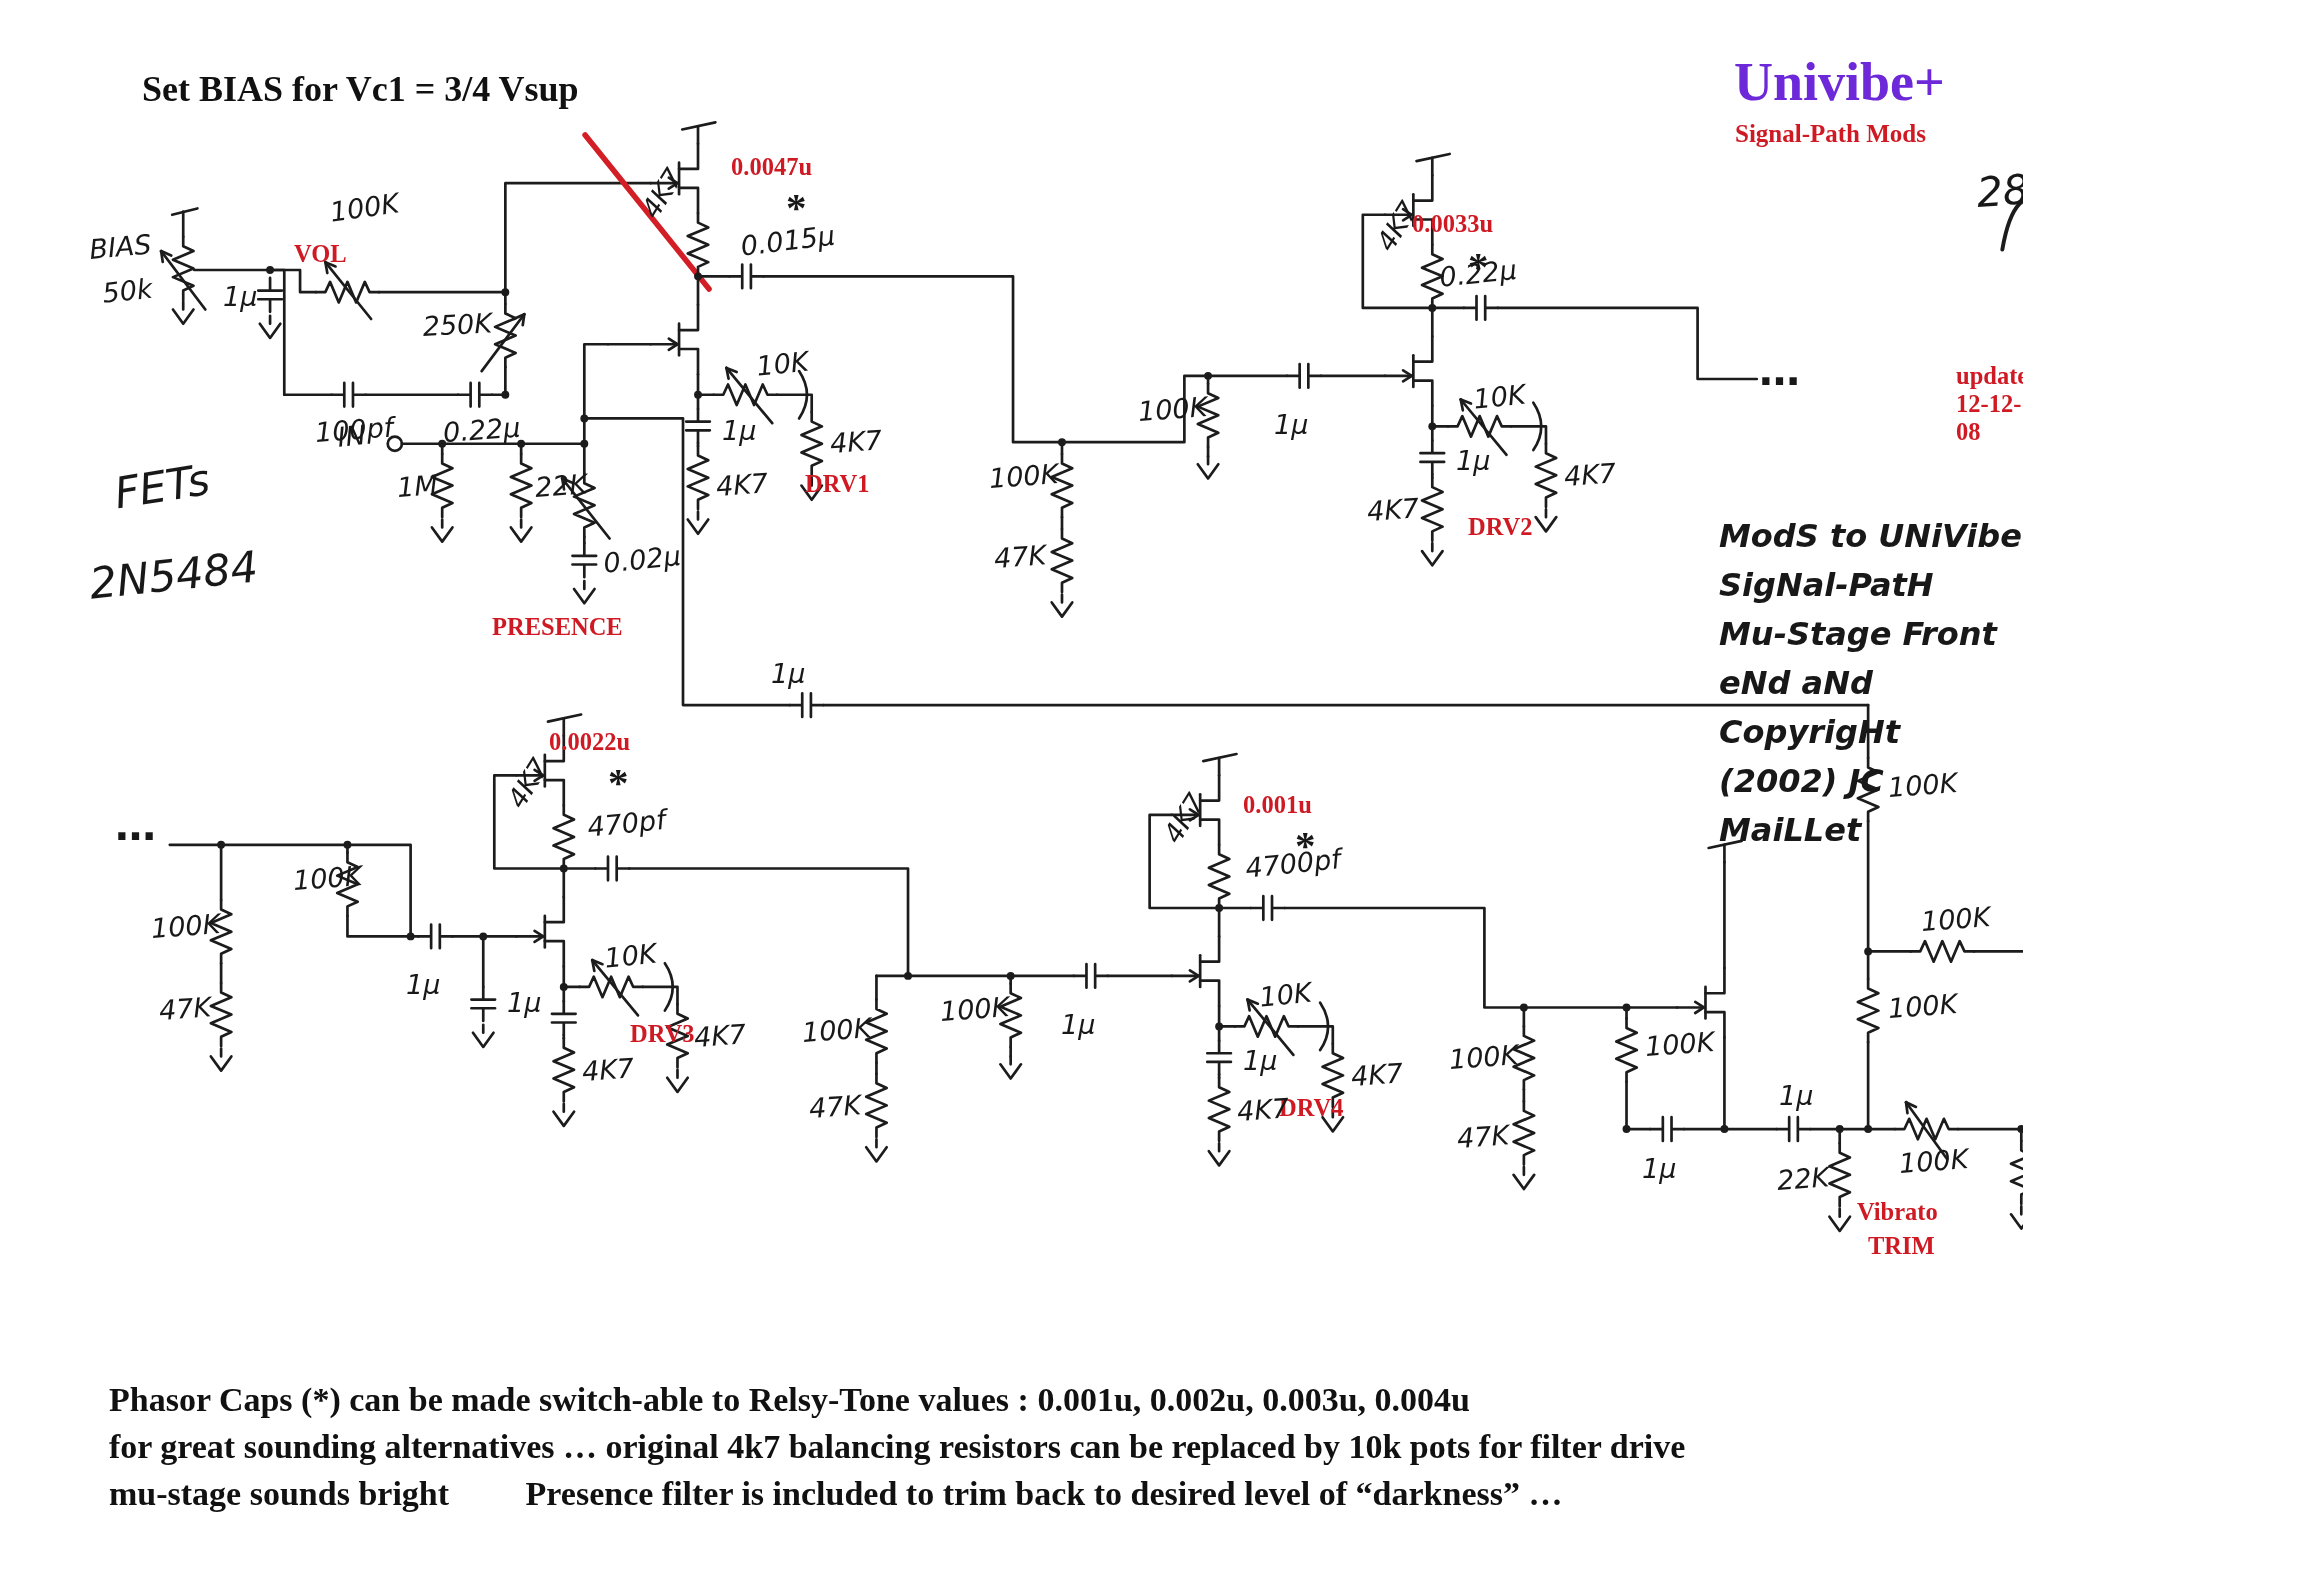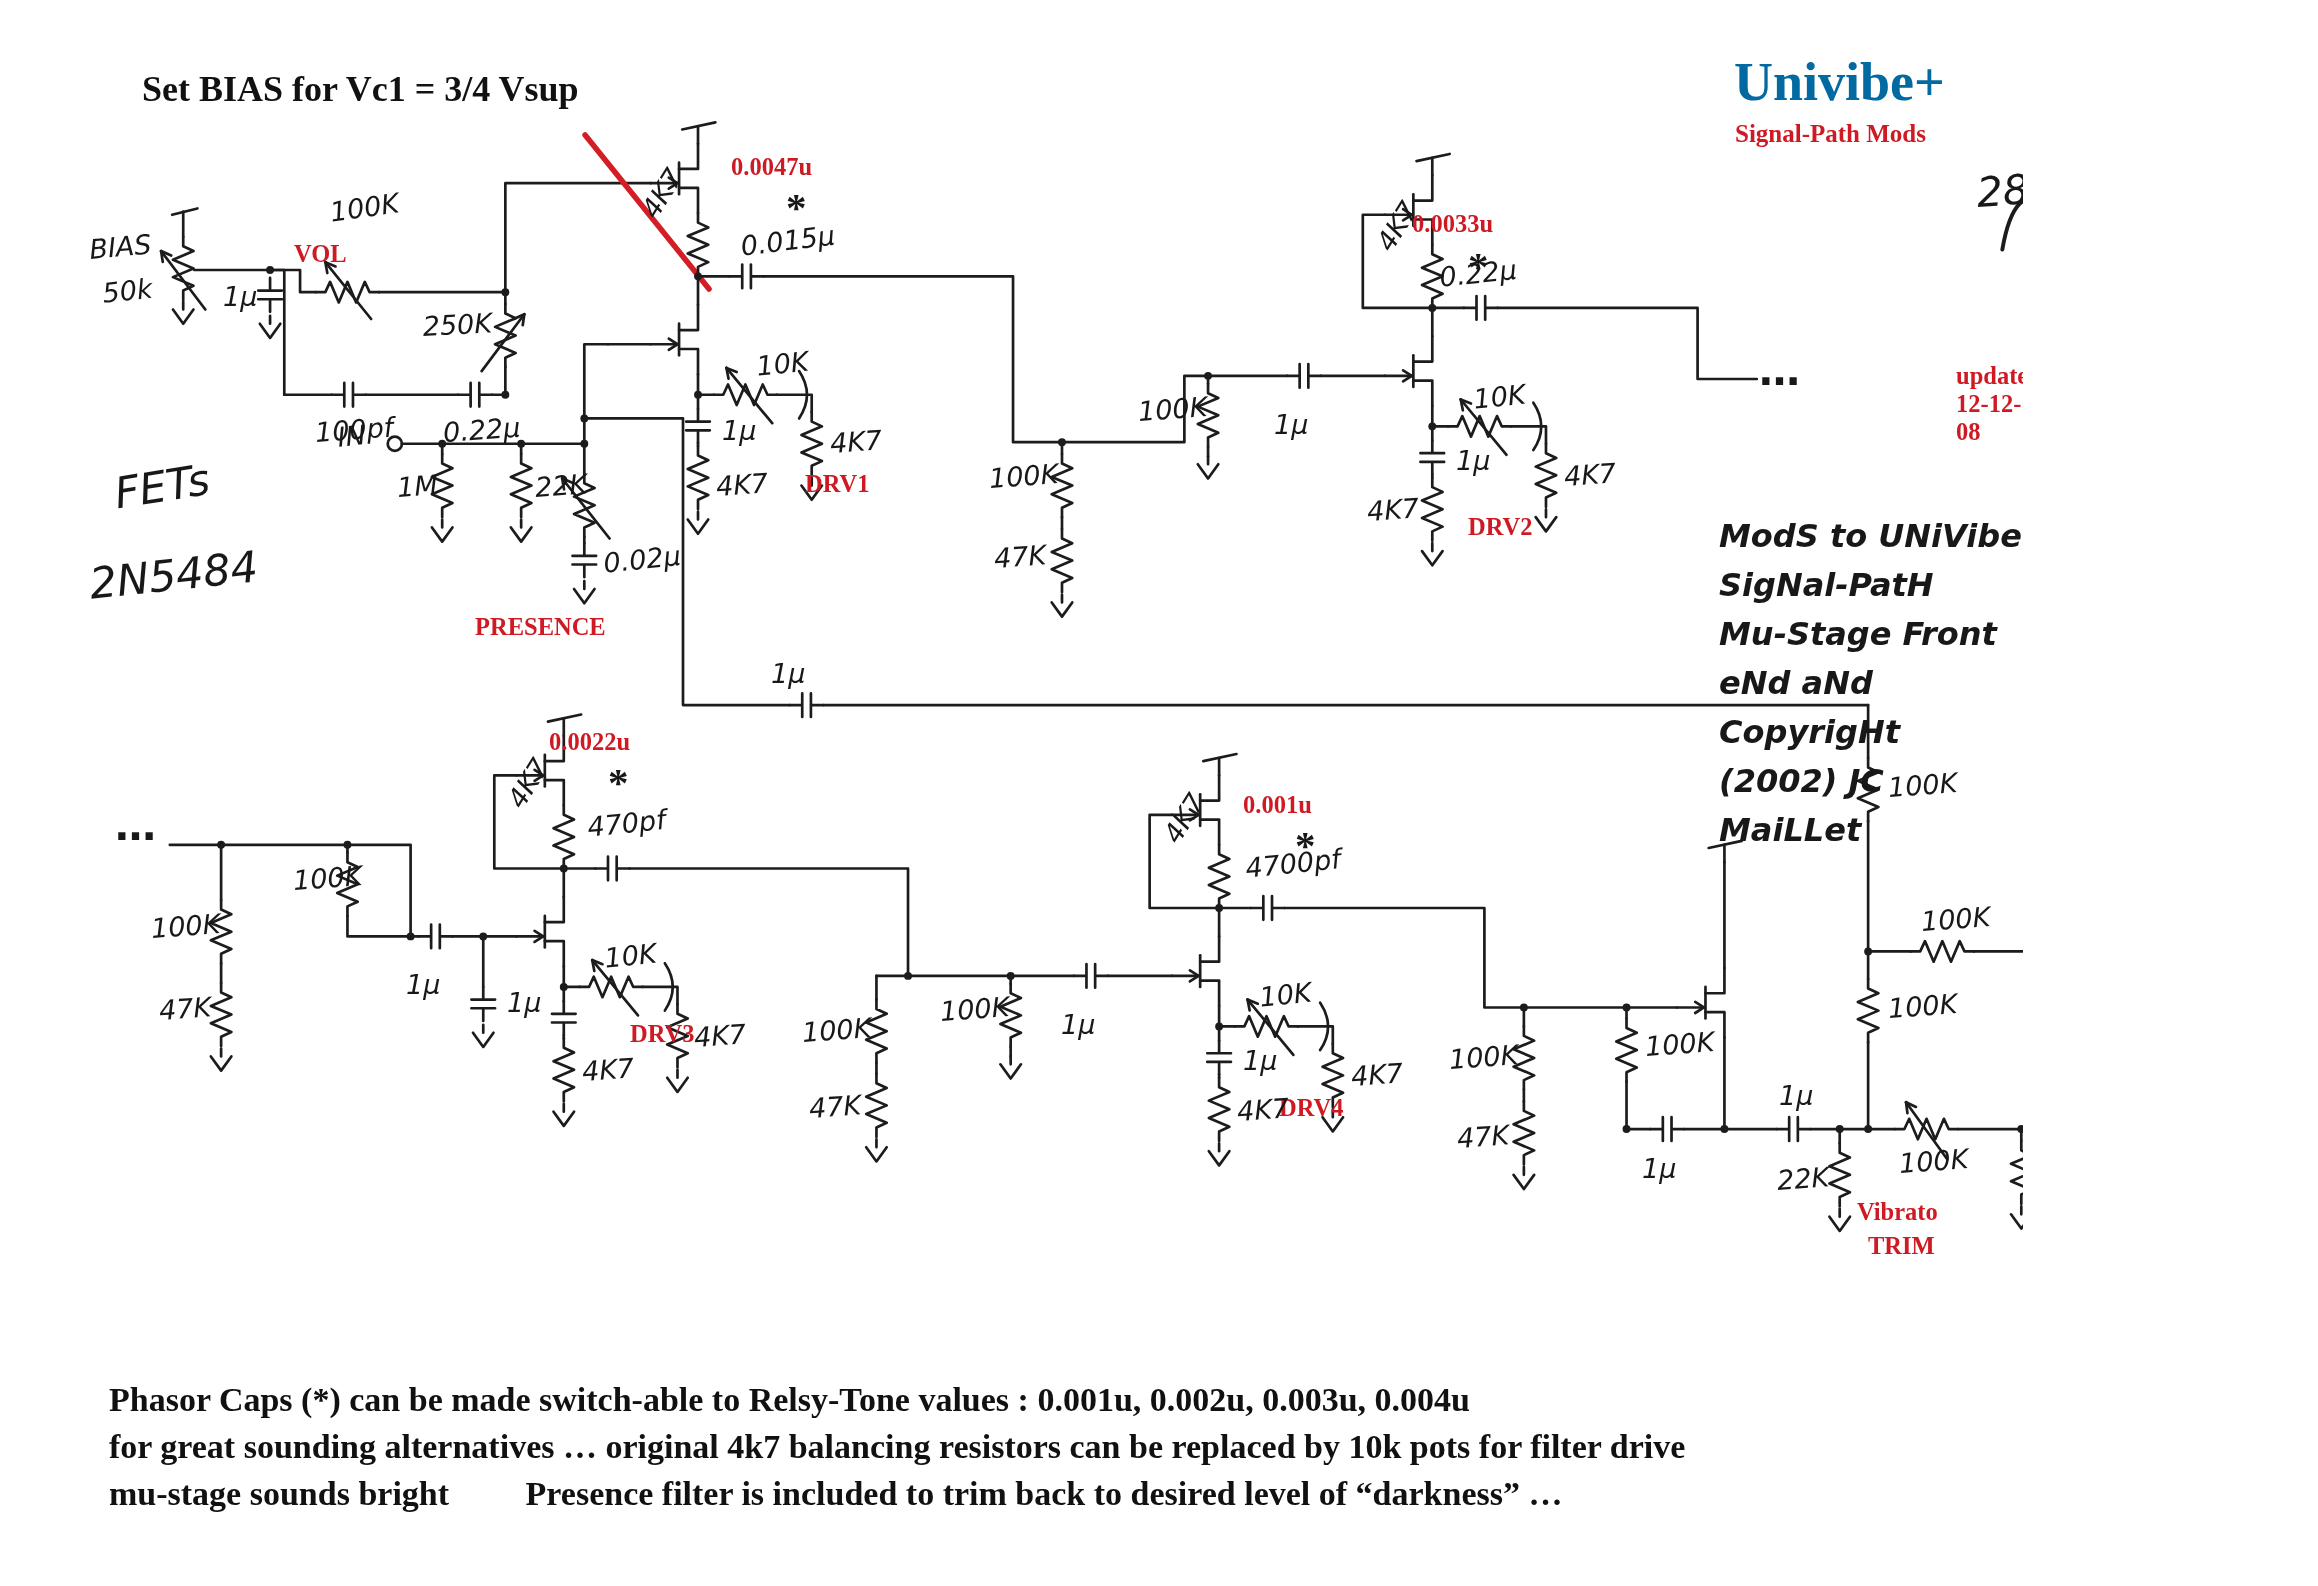--- a/index.html
+++ b/index.html
@@ -11,21 +11,21 @@
   svg path.sig{stroke:#1c1c1c;stroke-width:5;}
   svg circle.w{stroke:#1c1c1c;stroke-width:3.4;fill:none;}
   svg circle.d{fill:#1c1c1c;stroke:none;}
   .lbl{position:absolute;white-space:nowrap;transform-origin:left top;}
   .hw{font:italic 27px "DejaVu Sans",sans-serif;color:#181818;}
   .hwb{font:italic 43px "DejaVu Sans",sans-serif;color:#181818;}
   .red{font:bold 24.5px "Liberation Serif",serif;color:#cf1a24;}
   .star{font:bold 41px "Liberation Serif",serif;color:#181818;}
   .dots{font:bold 41px "DejaVu Sans",sans-serif;color:#181818;letter-spacing:2.4px;}
   .bias-note{position:absolute;left:142px;top:68px;font:bold 36px "Liberation Serif",serif;color:#111;}
-  .title{position:absolute;left:1734px;top:51px;font:bold 54px "Liberation Serif",serif;color:#0369a1;}
+  .title{position:absolute;left:1734px;top:51px;font:bold 54px "Liberation Serif",serif;color:#6d28d9;}
   .subtitle{position:absolute;left:1735px;top:120px;font:bold 25px "Liberation Serif",serif;color:#cf1a24;}
   .date{position:absolute;left:1975px;top:169px;font:italic 41px "DejaVu Sans",sans-serif;color:#181818;transform:rotate(-4deg);transform-origin:left top;}
   .updated{position:absolute;left:1956px;top:362px;font:bold 24.5px "Liberation Serif",serif;color:#cf1a24;}
   .credits{position:absolute;left:1719px;top:512px;font:bold italic 32px "DejaVu Sans",sans-serif;color:#181818;line-height:49px;}
   .footer{position:absolute;left:109px;top:1340px;font:bold 34px "Liberation Serif",serif;color:#111;line-height:47px;margin-top:36px;}
   .footer .ln{white-space:pre;}
   .footer .opt{color:#cf1a24;}
 </style>
 </head>
 <body>
@@ -357,21 +357,21 @@
       <span class="lbl hw" style="left: 223px; top: 281px;">1μ</span>
       <span class="lbl hw" style="left: 328px; top: 197px; transform: rotate(-8deg);">100K</span>
       <span class="lbl red" style="left: 294px; top: 240px;">VOL</span>
       <span class="lbl hw" style="left: 422px; top: 311px; transform: rotate(-3deg);">250K</span>
       <span class="lbl hw" style="left: 314px; top: 417px; transform: rotate(-4deg);">100pf</span>
       <span class="lbl hw" style="left: 442px; top: 417px; transform: rotate(-4deg);">0.22μ</span>
       <span class="lbl hw" style="left: 336px; top: 422px; transform: rotate(-6deg);">IN</span>
       <span class="lbl hw" style="left: 396px; top: 472px; transform: rotate(-4deg);">1M</span>
       <span class="lbl hw" style="left: 534px; top: 472px; transform: rotate(-4deg);">22K</span>
       <span class="lbl hw" style="left: 602px; top: 548px; transform: rotate(-6deg);">0.02μ</span>
-      <span class="lbl red" style="left: 475px; top: 613px;">PRESENCE</span>
+      <span class="lbl red" style="left: 492px; top: 613px;">PRESENCE</span>
       <span class="lbl hwb" style="left: 111px; top: 469px; transform: rotate(-9deg);">FETs</span>
       <span class="lbl hwb" style="left: 87px; top: 559px; transform: rotate(-6deg);">2N5484</span>
       <span class="lbl hw" style="left: 635px; top: 207px; transform: rotate(-58deg);">4K7</span>
       <span class="lbl red" style="left: 731px; top: 153px;">0.0047u</span>
       <span class="lbl star" style="left: 786px; top: 183px;">*</span>
       <span class="lbl hw" style="left: 739px; top: 231px; transform: rotate(-7deg);">0.015μ</span>
       <span class="lbl hw" style="left: 755px; top: 351px; transform: rotate(-6deg);">10K</span>
       <span class="lbl red" style="left: 805px; top: 442px; margin-top: 28px;">DRV1</span>
       <span class="lbl hw" style="left: 722px; top: 415px;">1μ</span>
       <span class="lbl hw" style="left: 715px; top: 471px; transform: rotate(-4deg);">4K7</span>

